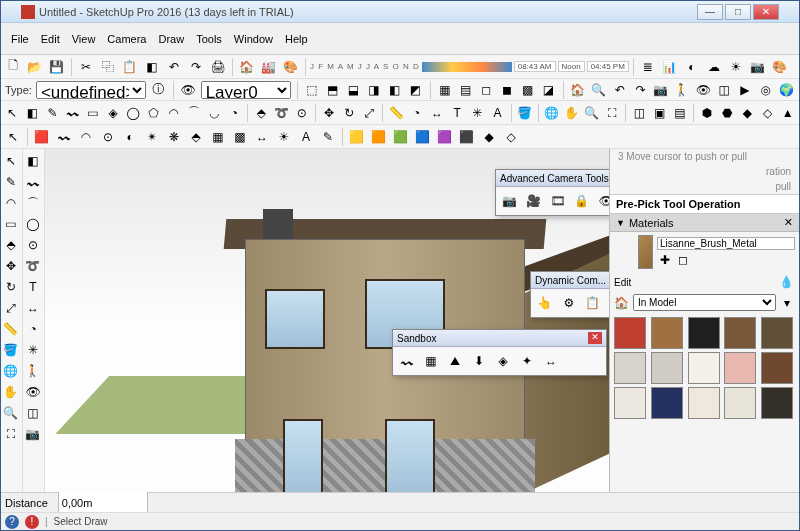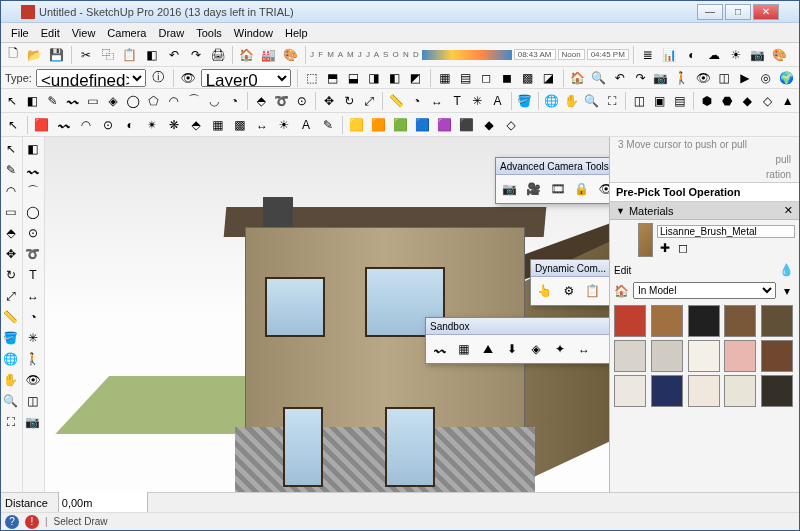--- a/index.html
+++ b/index.html
@@ -4,21 +4,21 @@
 <style>
 * { box-sizing: border-box; margin: 0; padding: 0; font-family: "Segoe UI", Tahoma, sans-serif; }
 body { background: #d8d8d8; width: 800px; height: 531px; overflow: hidden; position: relative; }
 .window { border: 1px solid #3a5a8a; width: 800px; height: 531px; background: #fff; display: flex; flex-direction: column; }
 .titlebar { height: 22px; background: linear-gradient(#eaf3fb,#cde1f5); display: flex; align-items: center; font-size: 11px; color: #444; padding: 0 20px; border-bottom: 1px solid #b5c9df; }
 .titlebar .icon { width: 14px; height: 14px; background: #c0392b; margin-right: 4px; }
 .titlebar .spacer { flex: 1; }
 .winbtns { display: flex; gap: 2px; }
 .winbtn { width: 26px; height: 16px; border: 1px solid #9aaac0; background: linear-gradient(#f7fbff,#d9e7f5); font-size: 10px; line-height: 14px; text-align: center; cursor: pointer; }
 .winbtn.close { background: linear-gradient(#f08080,#d04040); color: #fff; }
-.menubar { height: 20px; background: #f0f0f0; border-bottom: 1px solid #ccc; display: flex; align-items: center; padding: 0 4px; font-size: 11px; }
+.menubar { height: 32px; background: #f0f0f0; border-bottom: 1px solid #ccc; display: flex; align-items: center; padding: 0 4px; font-size: 11px; }
 .menuitem { padding: 2px 6px; cursor: pointer; }
 .toolbar { height: 24px; background: #f6f6f6; border-bottom: 1px solid #ddd; display: flex; align-items: center; padding: 0 2px; gap: 2px; flex-wrap: nowrap; overflow: hidden; }
 .tbtn { width: 20px; height: 20px; border: 1px solid transparent; display: flex; align-items: center; justify-content: center; cursor: pointer; font-size: 12px; }
 .divider { width: 1px; height: 18px; background: #ccc; margin: 0 2px; }
 .type-layer-row { height: 22px; background: #f6f6f6; border-bottom: 1px solid #ddd; display: flex; align-items: center; padding: 0 4px; font-size: 11px; gap: 4px; }
 .type-layer-row label { color: #333; }
 .type-layer-row select { font-size: 17px; height: 18px; }
 .body-area { flex: 1; display: flex; overflow: hidden; position: relative; }
 .left-tools { width: 22px; background: #f6f6f6; border-right: 1px solid #ddd; display: flex; flex-direction: column; gap: 1px; padding: 2px 0; }
 .left-tools .tbtn { width: 20px; height: 20px; }
@@ -303,41 +303,41 @@
           <span>Dynamic Com...</span>
           <span class="x">✕</span>
         </div>
         <div class="floating-body">
           <div class="tbtn">👆</div>
           <div class="tbtn">⚙</div>
           <div class="tbtn">📋</div>
         </div>
       </div>
 
-      <div class="floating" style="left:380px;top:180px;width:215px">
+      <div class="floating" style="left:347px;top:180px;width:215px">
         <div class="floating-title">
           <span>Sandbox</span>
           <span class="x">✕</span>
         </div>
         <div class="floating-body">
           <div class="tbtn">〰</div>
           <div class="tbtn">▦</div>
           <div class="tbtn">⛰</div>
           <div class="tbtn">⬇</div>
           <div class="tbtn">◈</div>
           <div class="tbtn">✦</div>
           <div class="tbtn">↔</div>
         </div>
       </div>
     </div>
 
     <div class="right-panel">
       <div class="tray-tip">3   Move cursor to push or pull</div>
+      <div class="tray-tip" style="text-align:right">ration</div>
       <div class="tray-tip" style="text-align:right">pull</div>
-      <div class="tray-tip" style="text-align:right">ration</div>
       <div class="panel-section-title">Pre-Pick Tool Operation</div>
 
       <div class="panel-sub">
         <span class="caret">▼</span>
         <span>Materials</span>
         <span style="flex:1"></span>
         <span>✕</span>
       </div>
 
       <div class="mat-row">

